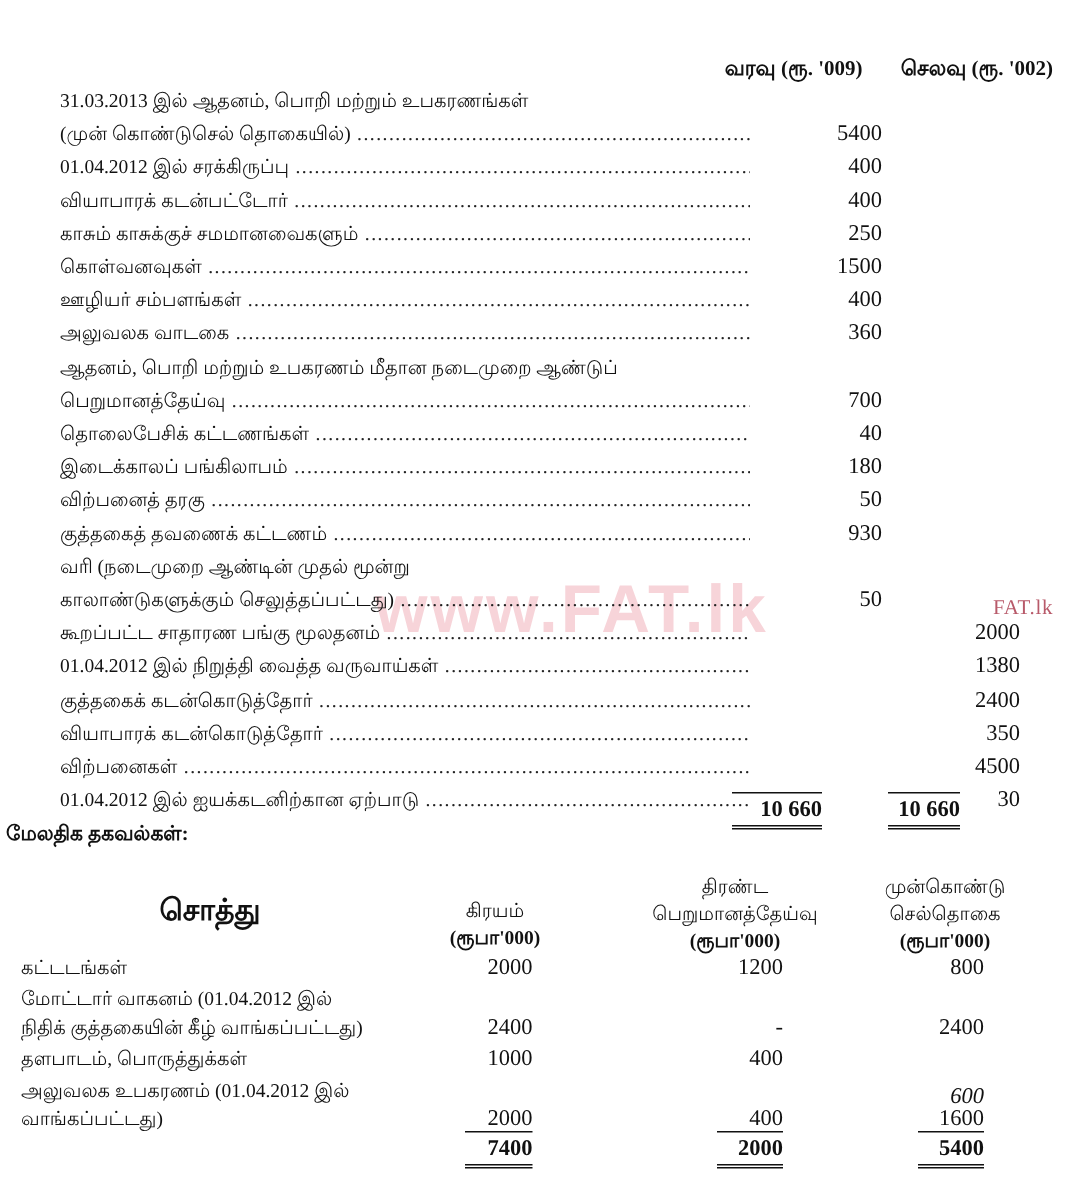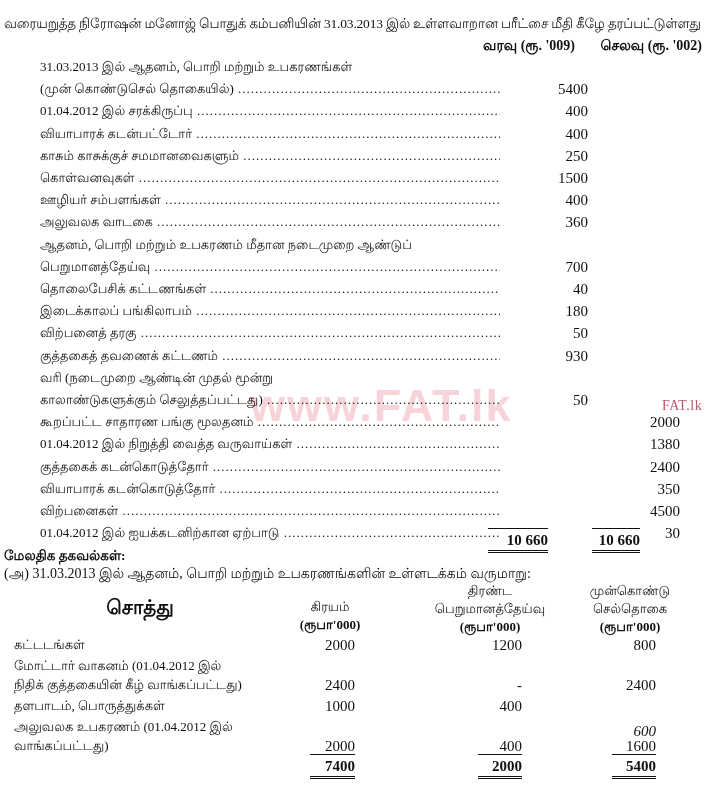--- a/index.html
+++ b/index.html
@@ -141,21 +141,20 @@
     }
   </style>
 </head>
 <body>
 
 <div class="page">
 
   <div class="watermark">www.FAT.lk</div>
   <div class="fat-badge">FAT.lk</div>
 
-  <div class="intro">வரையறுத்த நிரோஷன் மனோஜ் பொதுக் கம்பனியின் 31.03.2013 இல் உள்ளவாறான பரீட்சை மீதி கீழே தரப்பட்டுள்ளது</div>
   <div class="col-headers">
     <span>வரவு (ரூ. '009)</span>
     <span>செலவு (ரூ. '002)</span>
   </div>
 
   <div id="tb-rows">
       <div class="tb-row" style="top: 56px;">
         <div class="tb-label"><span>31.03.2013 இல் ஆதனம், பொறி மற்றும் உபகரணங்கள்</span></div>
         <div class="tb-debit"></div>
         <div class="tb-credit"></div>
@@ -264,21 +263,20 @@
         <div class="tb-label"><span>01.04.2012 இல் ஐயக்கடனிற்கான ஏற்பாடு</span><span class="dots"> ........................................................................................................................</span></div>
         <div class="tb-debit"></div>
         <div class="tb-credit">30</div>
       </div>
     </div>
 
   <div class="total-cell" style="left:488px; top:528px; width:60px;">10 660</div>
   <div class="total-cell" style="left:592px; top:528px; width:48px;">10 660</div>
 
   <div class="section-title">மேலதிக தகவல்கள்:</div>
-  <div class="section-sub">(அ) 31.03.2013 இல் ஆதனம், பொறி மற்றும் உபகரணங்களின் உள்ளடக்கம் வருமாறு:</div>
 
   <div class="asset-head" style="left:100px; top:598px; width:80px;">
     <b>சொத்து</b>
   </div>
   <div class="asset-head" style="left:290px; top:598px; width:80px;">
     <div>கிரயம்</div>
     <div style="font-weight:bold;">(ரூபா'000)</div>
   </div>
   <div class="asset-head" style="left:430px; top:582px; width:120px;">
     <div>திரண்ட</div>

